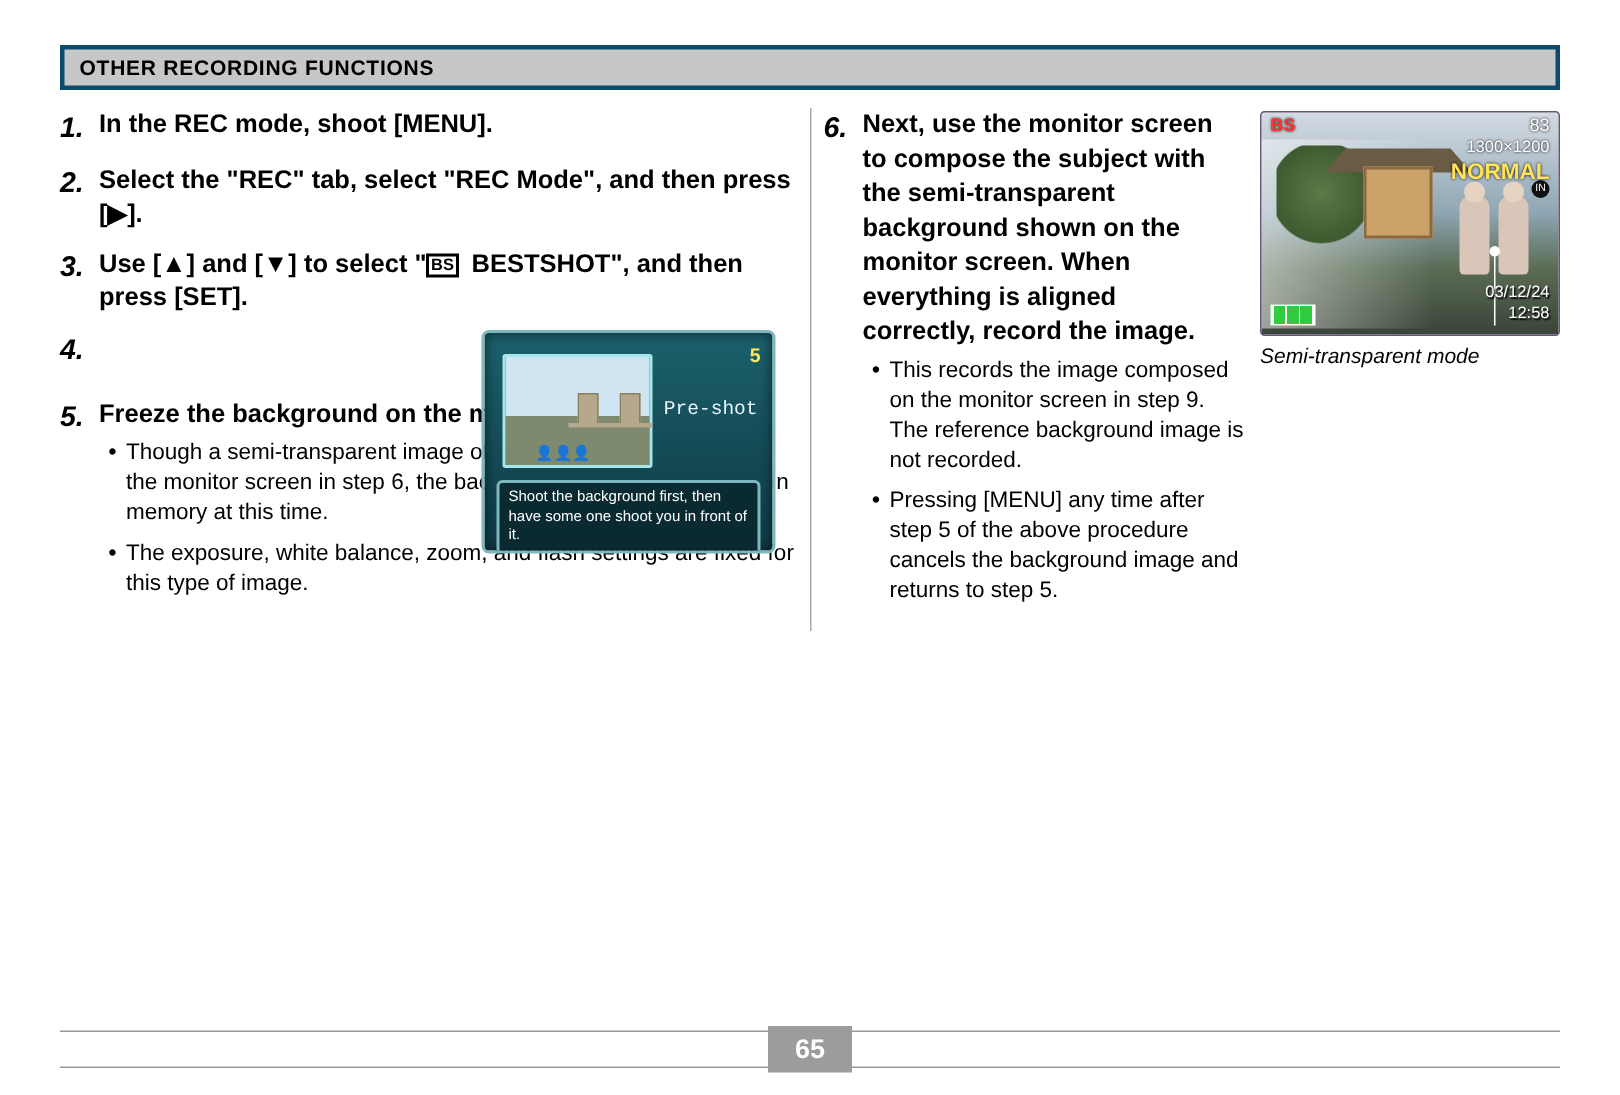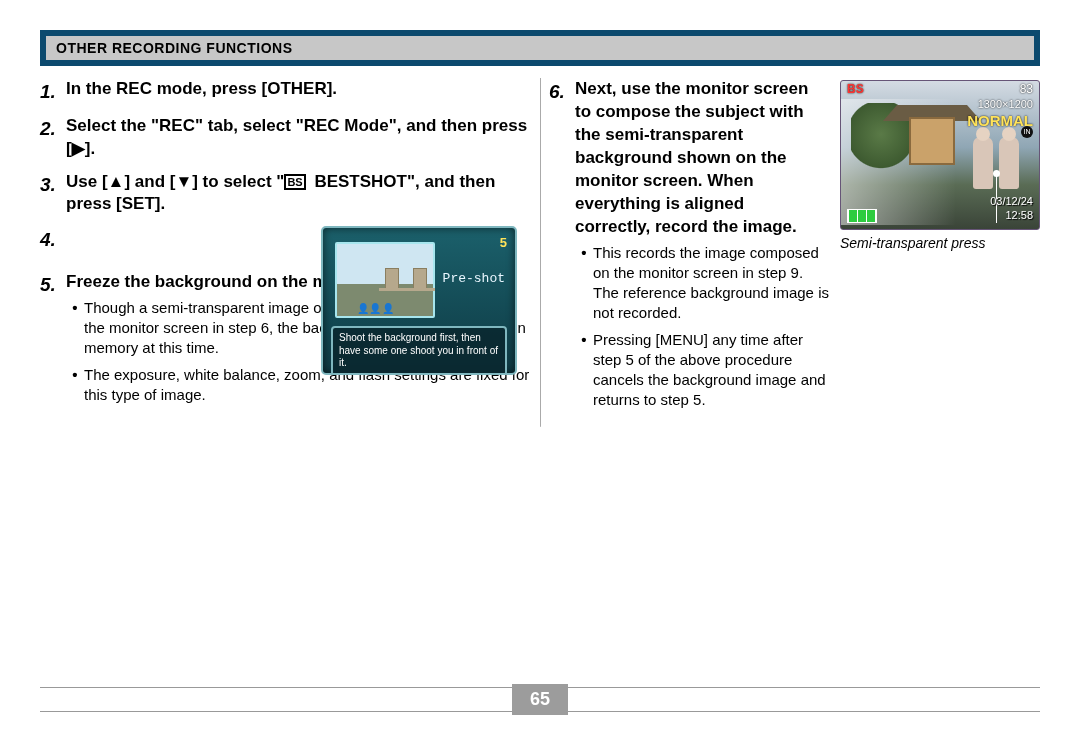--- a/index.html
+++ b/index.html
@@ -1,18 +1,18 @@
 <!DOCTYPE html>
 <html><head>
 <meta charset="utf-8">
 <style>
   html,body{margin:0;padding:0}
   body{width:1080px;height:730px;font-family:Helvetica,Arial,sans-serif;color:#000;background:#fff}
   .page{box-sizing:border-box;padding:30px 40px 0 40px;position:relative;height:730px}
-  .hdr{background:#c7c7c7;border:6px solid #0c4a6e;padding:4px 10px;font-size:14px;font-weight:bold;letter-spacing:0.5px}
+  .hdr{background:#c7c7c7;border:3px solid #0c4a6e;padding:4px 10px;font-size:14px;font-weight:bold;letter-spacing:0.5px}
   .cols{display:flex;margin-top:12px;gap:8px}
   .col-sep{width:2px;background:linear-gradient(#aaa,#aaa) center/1px 100% no-repeat}
   .col{flex:1;font-size:16px;line-height:1.35}
   .ol{list-style:none;padding:0;margin:0}
   .step{display:flex;margin-bottom:10px}
   .num{width:26px;flex:none;font-weight:bold;font-style:italic;font-size:19px;padding-top:1px}
   .bold-line{font-weight:bold;font-size:17px}
   .step4{position:relative}
   .step4-text{width:195px}
   .lcd1{position:absolute;right:14px;top:0;width:192px;height:145px;border-radius:5px;background:linear-gradient(#1b606b,#0e3a44);border:2px solid #7fb7bf;box-shadow:inset 0 0 8px rgba(0,0,0,.6);overflow:hidden}
@@ -63,21 +63,21 @@
 
 <div class="page">
   <div class="hdr">OTHER RECORDING FUNCTIONS</div>
 
   <div class="cols">
 
     <div class="col">
       <ol class="ol">
         <li class="step">
           <div class="num">1.</div>
-          <div class="bold-line">In the REC mode, press [OTHER].</div>
+          <div class="bold-line">In the REC mode, shoot [MENU].</div>
         </li>
 
         <li class="step">
           <div class="num">2.</div>
           <div class="bold-line">
             <span>Select the "REC" tab, select "REC Mode", and then press [</span><span class="arrow">▶</span><span>].</span>
           </div>
         </li>
 
         <li class="step">
@@ -139,21 +139,21 @@
           <div class="bs">BS</div>
           <div class="cnt">83</div>
           <div class="res">1300×1200</div>
           <div class="nrm">NORMAL</div>
           <div class="mem">IN</div>
           <div class="bat"></div>
           <div class="line"></div>
           <div class="dt">03/12/24</div>
           <div class="tm">12:58</div>
         </div>
-        <div class="cap">Semi-transparent press</div>
+        <div class="cap">Semi-transparent mode</div>
       </div>
 
       <ol class="ol">
         <li class="step">
           <div class="num">6.</div>
           <div style="flex:1">
             <div class="bold-line" style="width:236px">Next, use the monitor screen to compose the subject with the semi-transparent background shown on the monitor screen. When everything is aligned correctly, record the image.</div>
             <div class="clear"></div>
             <ul class="bullets" style="margin-top:4px">
               <li>

